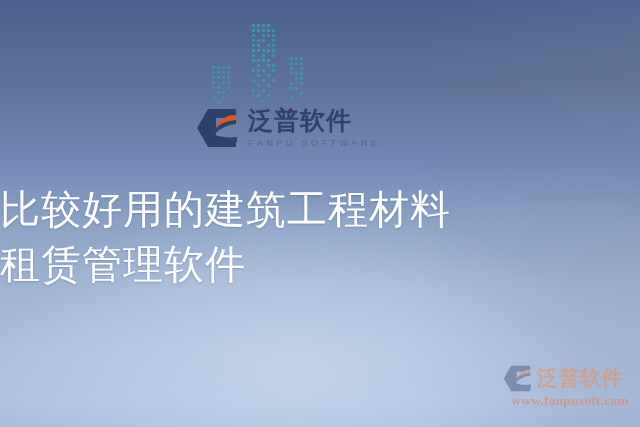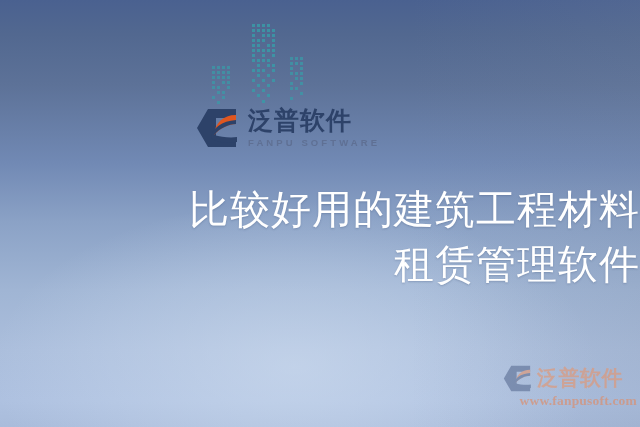--- a/index.html
+++ b/index.html
@@ -86,21 +86,21 @@
     letter-spacing: 3.1px;
     white-space: nowrap;
   }
 
   
   #headline {
     position: absolute;
     left: 0;
     top: 182px;
     width: 640px;
-    text-align: right;
+    text-align: left;
     font-family: "DejaVu Serif", "Liberation Serif", serif;
     font-size: 40px;
     line-height: 55px;
     color: #ffffff;
     letter-spacing: 1px;
     text-shadow: 0 1px 2px rgba(60,80,115,0.30);
     white-space: pre-line;
   }
 
   
@@ -120,21 +120,21 @@
   #watermark .wmcn {
     font-family: "DejaVu Sans", "Liberation Sans", sans-serif;
     font-size: 21px;
     font-weight: 700;
     color: #e4956f;
     letter-spacing: 0.5px;
     white-space: nowrap;
   }
   #watermark .wmurl {
     margin-top: 1px;
-    text-align: right;
+    text-align: center;
     font-family: "Liberation Serif", serif;
     font-size: 13.5px;
     font-weight: 700;
     color: #e08a63;
     letter-spacing: 0.2px;
     white-space: nowrap;
   }
 </style>
 </head>
 <body>

